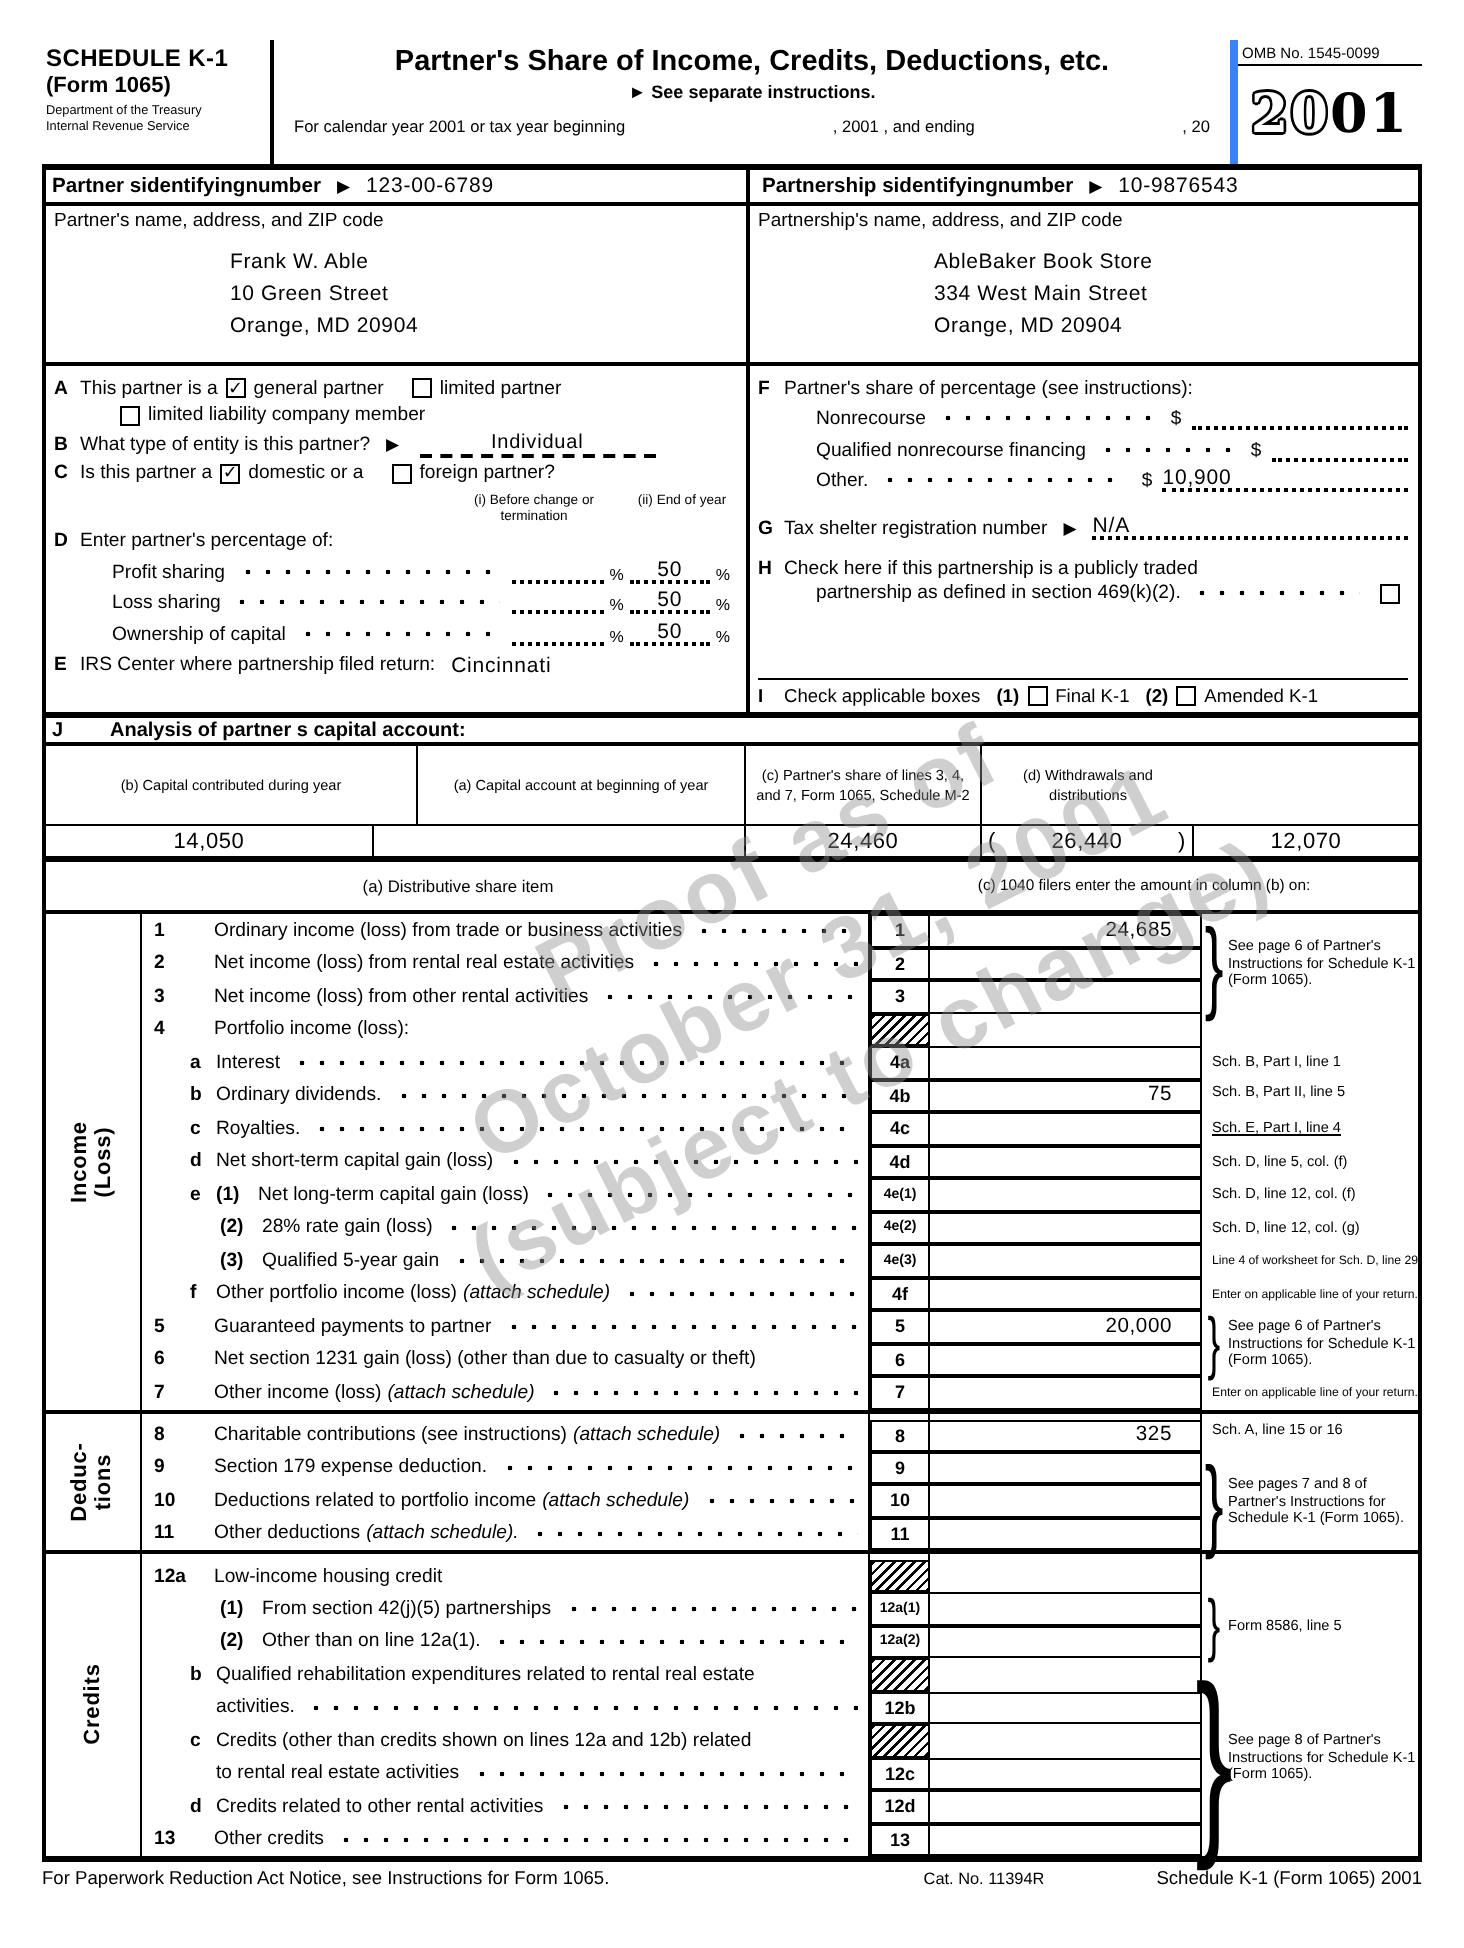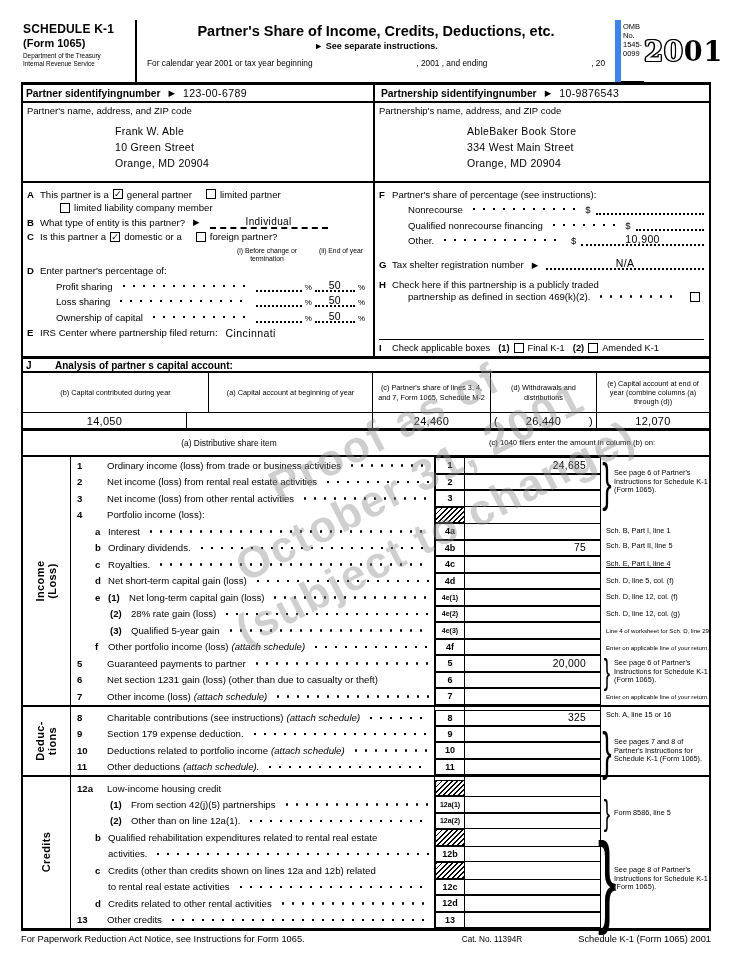--- a/index.html
+++ b/index.html
@@ -11,21 +11,21 @@
 .hdr{display:flex;height:62px}
 .hdr-left{width:116px;border-right:2px solid #000;padding:2px 2px 0 2px}
 .sch{font-weight:bold;font-size:12px;letter-spacing:.2px}
 .frm{font-weight:bold;font-size:11px;margin-top:1px}
 .dept{font-size:6.4px;margin-top:3px;line-height:1.2}
 .hdr-mid{flex:1;text-align:center;padding-top:3px}
 .title{font-weight:bold;font-size:14.5px}
 .sep{font-weight:bold;font-size:9px;margin-top:2px}
 .cal{font-size:8.3px;margin-top:7px;display:flex;align-items:flex-end;padding:0 10px}
 .cal .sp{flex:1}
-.hdr-right{width:96px;border-left:6px solid #3b82f6;display:flex;flex-direction:row}
+.hdr-right{width:96px;border-left:4px solid #3b82f6;display:flex;flex-direction:column}
 .omb{font-size:7.5px;padding:2px 2px 1px 2px;border-bottom:1.5px solid #000}
 .year{flex:1;display:flex;align-items:center;justify-content:center;font-size:27px;font-weight:bold;
   font-family:"DejaVu Serif","Liberation Serif",serif;letter-spacing:1px}
 .year .o{color:#fff;text-shadow:-1.3px 0 #000,1.3px 0 #000,0 -1.3px #000,0 1.3px #000,-1px -1px #000,1px 1px #000,-1px 1px #000,1px -1px #000}
 
 
 .formbox{border:2px solid #000;border-top:3px solid #000;border-bottom:none}
 .idrow{display:flex;height:18px;border-bottom:2.5px solid #000;font-size:10px;align-items:stretch}
 .idrow .half{display:flex;align-items:center}
 .idrow .half.l{width:352px;border-right:2px solid #000;padding-left:3px}
@@ -56,21 +56,21 @@
 .bfill{flex:0 0 118px;border-bottom:2px dashed #000;text-align:center;font-size:10px;height:13px;line-height:12px;margin:0 2px}
 .pcthdr{display:flex;justify-content:flex-end;font-size:6.8px;line-height:1.15;text-align:center;margin-top:5px}
 .pcthdr .c1{width:86px}
 .pcthdr .c2{width:54px;margin-left:4px}
 .drow{display:flex;align-items:flex-end;margin-top:3.5px}
 .fillA{width:46px;border-bottom:2px dotted #000;height:11px}
 .pct{font-size:8px;margin:0 3px}
 .fillB{width:40px;border-bottom:2px dotted #000;height:12px;text-align:center;font-size:10.5px;line-height:11px}
 .frow{display:flex;align-items:flex-end;margin-top:3.5px}
 .dol{margin:0 5px 0 2px;font-size:9.5px}
-.ffill{flex:1;border-bottom:2px dotted #000;height:12px;text-align:center;font-size:10.5px;line-height:11px}
+.ffill{flex:1;border-bottom:2px dotted #000;height:12px;font-size:10.5px;line-height:11px}
 .hline1{margin-top:9px}
 .hline2{display:flex;align-items:center;margin-top:1px}
 .irow{margin-top:auto;border-top:1.5px solid #000;display:flex;align-items:center;padding-top:3px;font-size:9.3px;white-space:nowrap}
 .bnum{font-weight:bold;margin-left:8px}
 
 
 .jbar{display:flex;align-items:center;height:14px;border-bottom:2px solid #000;font-size:10px}
 .jbar .jl{font-weight:bold;width:32px;padding-left:3px}
 .jbar .jt{font-weight:bold}
 .jhead{display:flex;height:40px;border-bottom:1.5px solid #000}
@@ -314,21 +314,20 @@
 
     <div class="jbar">
       <span class="jl">J</span>
       <span class="jt">Analysis of partner s capital account:</span>
     </div>
     <div class="jhead">
       <div class="jc w2">(b) Capital contributed during year</div>
       <div class="jc w1">(a) Capital account at beginning of year</div>
       <div class="jc w3">(c) Partner's share of lines 3, 4, and 7, Form 1065, Schedule M-2</div>
       <div class="jc w4">(d) Withdrawals and distributions</div>
-      <div class="jc w5">(e) Capital account at end of year (combine columns (a) through (d))</div>
     </div>
     <div class="jvals">
       <div class="jv w1 hand">14,050</div>
       <div class="jv w2 hand"></div>
       <div class="jv w3 hand">24,460</div>
       <div class="jv w4 paren hand">
         <span>(</span>
         <span>26,440</span>
         <span>)</span>
       </div>

